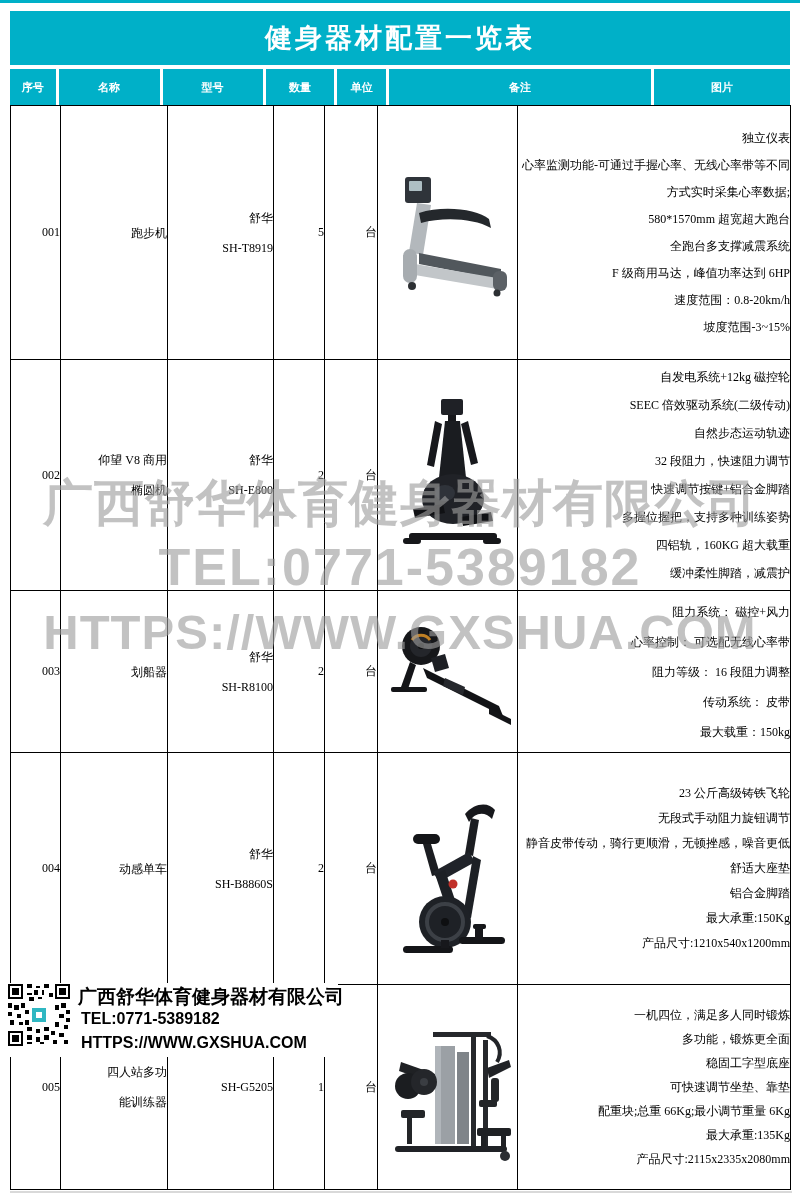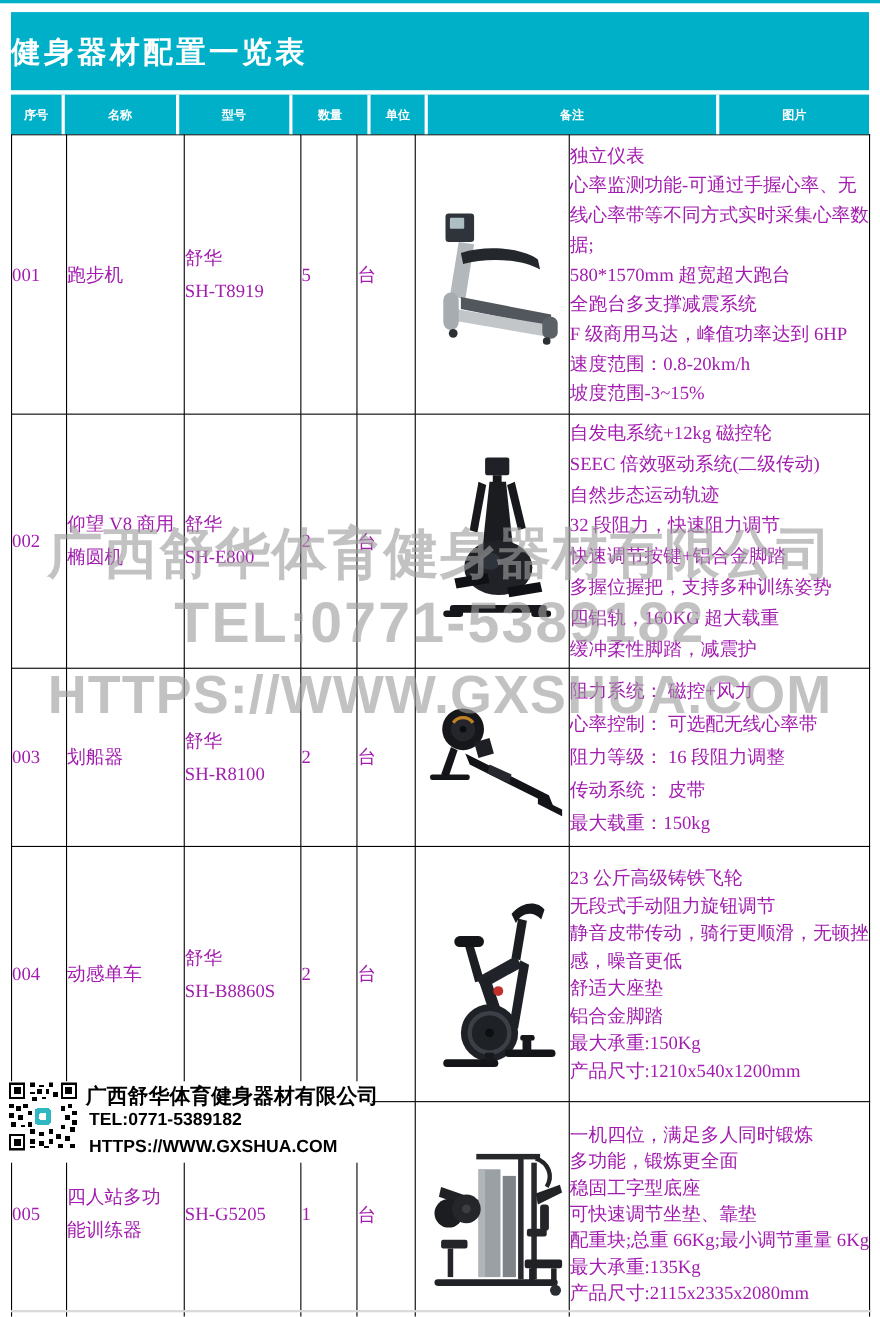--- a/index.html
+++ b/index.html
@@ -1,32 +1,32 @@
 <!DOCTYPE html>
 <html><head>
 <meta charset="utf-8">
 <style>
   html,body { margin:0; padding:0; background:#fff; }
   .page { position:relative; width:800px; height:1197px; background:#ffffff;
           font-family:"Liberation Sans", sans-serif; overflow:hidden; }
   .topline { position:absolute; top:0; left:0; width:800px; height:3px; background:#00b0c8; }
 
   .tbl { position:absolute; left:10px; top:11px; width:780px; }
-  .title-band { height:71px; background:#00b0c8; color:#fff; display:flex; align-items:center;
-                justify-content:flex-start; font-size:27px; font-weight:bold; letter-spacing:3px; }
+  .title-band { height:54px; background:#00b0c8; color:#fff; display:flex; align-items:center;
+                justify-content:center; font-size:27px; font-weight:bold; letter-spacing:3px; }
   .hdr { display:flex; margin-top:4px; height:36px; }
   .hdr .hc { background:#00b0c8; color:#fff; display:flex; align-items:center; justify-content:center;
              font-size:11px; font-weight:bold; box-sizing:border-box; border-right:3px solid #fff; }
   .hdr .hc:last-child { border-right:none; }
   .w0{width:50px} .w1{width:107px} .w2{width:106px} .w3{width:74px} .w4{width:53px} .w5{width:140px} .w6{width:273px}
 
   table.grid { border-collapse:collapse; width:780px; table-layout:fixed;
                font-family:"Liberation Serif", serif; }
-  table.grid td { border:1px solid #000; padding:0; text-align:left; vertical-align:middle;
-                  font-size:17px; color:#a21caf; overflow:hidden; }
+  table.grid td { border:1px solid #000; padding:0; text-align:right; vertical-align:middle;
+                  font-size:12px; color:#000000; overflow:hidden; }
   tr.r1{height:254px} tr.r2{height:231px} tr.r3{height:162px} tr.r4{height:232px} tr.r5{height:205px}
   td .nm, td .md { line-height:30px; }
   td div:empty { display:none; }
   td.c-remarks { text-align:left; vertical-align:top; padding:7px 6px 2px 10px; font-size:15px; }
   .lh27 .rl{ line-height:27px; } .lh28 .rl{ line-height:28px; } .lh30 .rl{ line-height:30px; }
   .lh25 .rl{ line-height:25px; } .lh24 .rl{ line-height:24px; }
   td.c-pic { vertical-align:middle; }
   td.c-pic svg { display:block; margin:0 auto; }
 
   .wm { position:absolute; left:0; width:800px; text-align:center; color:#9e9e9e; opacity:0.62;

